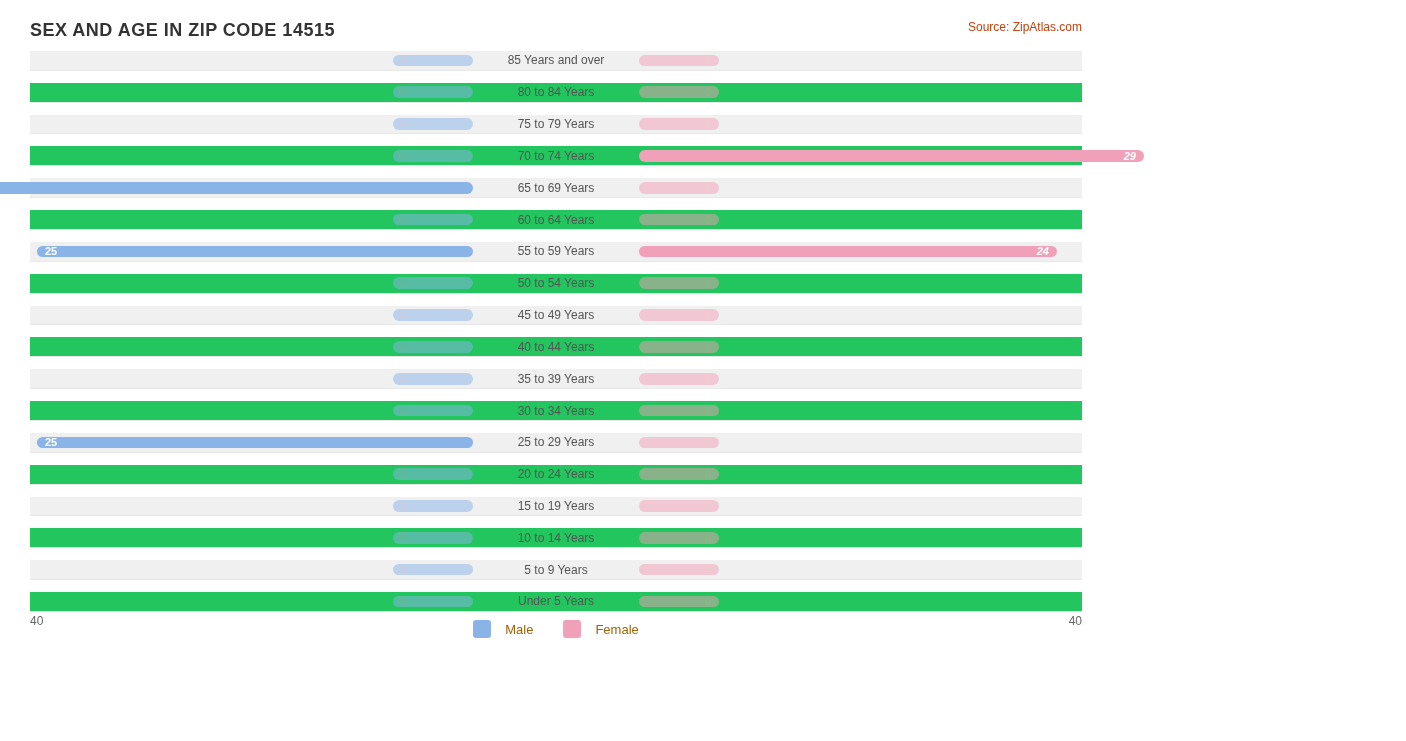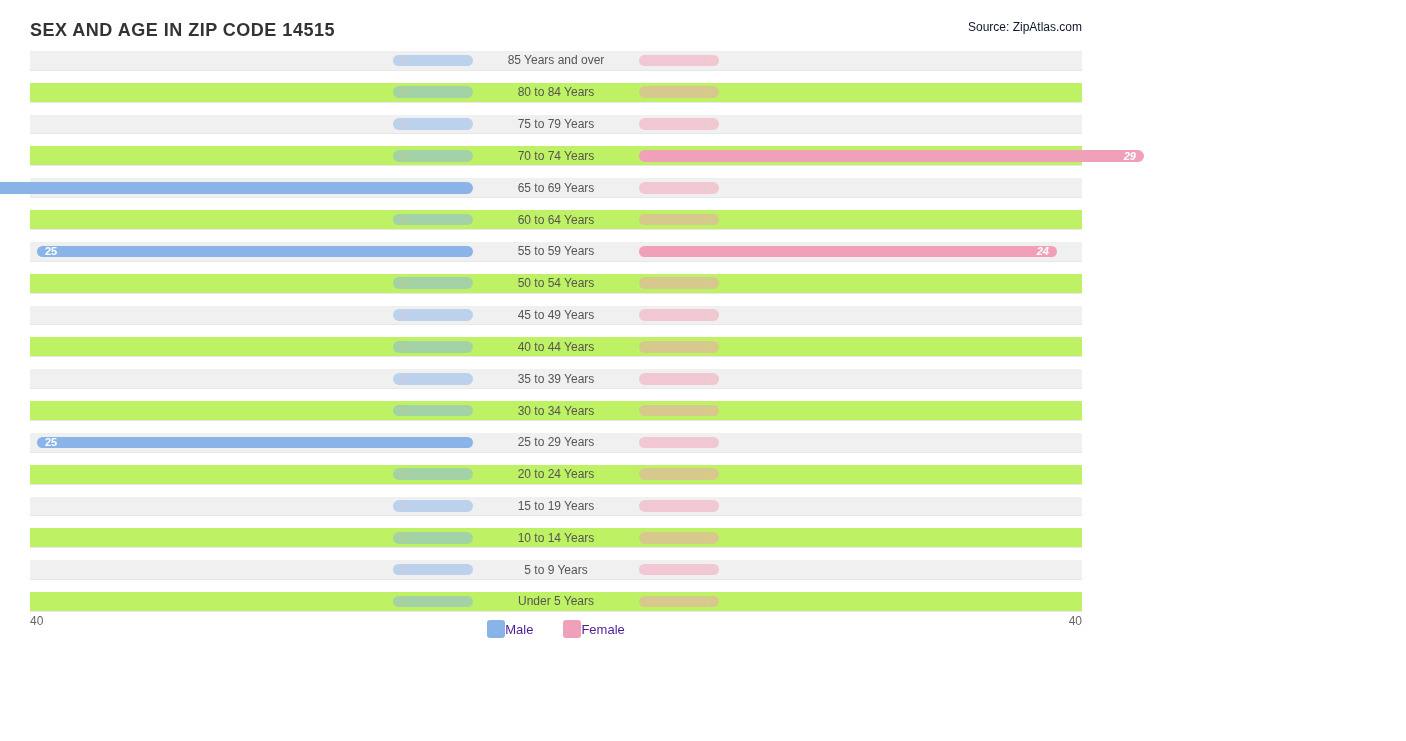--- a/index.html
+++ b/index.html
@@ -21,59 +21,59 @@
       font-weight: bold;
       color: #333;
       margin-bottom: 10px;
       letter-spacing: 0.5px;
     }
     .source {
       position: absolute;
       top: 20px;
       right: 30px;
       font-size: 12px;
-      color: #0f172a;
+      color: #c2410c;
     }
     .chart-area {
       width: 100%;
       height: calc(100% - 70px);
       position: relative;
     }
     .rows-container {
       width: 100%;
       height: calc(100% - 40px);
       display: flex;
       flex-direction: column;
       gap: 12px;
     }
     .bar-row {
       flex: 1;
       display: flex;
       align-items: center;
       border-bottom: 1px solid #e8e8e8;
-      background: #bef264;
+      background: #22c55e;
       position: relative;
     }
     .bar-row:nth-child(odd) {
       background: #f0f0f0;
     }
     
     .legend {
       display: flex;
       justify-content: center;
       align-items: center;
       gap: 30px;
       margin-top: 6px;
     }
     .legend-item {
       display: flex;
       align-items: center;
-      gap: 0;
+      gap: 14px;
       font-size: 13px;
-      color: #4c1d95;
+      color: #a16207;
       justify-content: center;
     }
     .legend-swatch {
       width: 18px;
       height: 18px;
       border-radius: 3px;
     }
     
     .axis-labels {
       display: flex;

